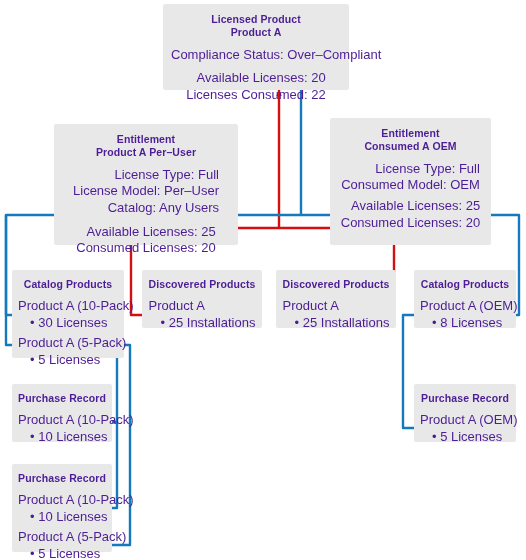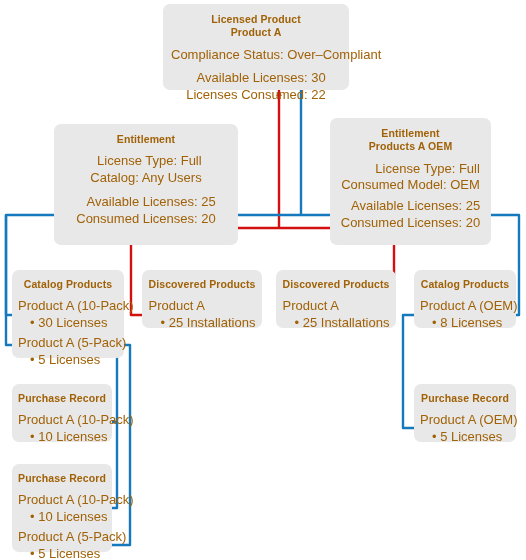--- a/index.html
+++ b/index.html
@@ -10,24 +10,24 @@
   }
   #stage{position:relative;width:526px;height:560px;overflow:hidden;background:#fff;}
 
   
   #wires{position:absolute;left:0;top:0;width:526px;height:560px;}
 
   
   .node{
     position:absolute;
     background:#e8e8e8;
-    border-radius:7px;
+    border-radius:2px;
     box-sizing:border-box;
     text-align:center;
-    color:#a16207;
+    color:#4c1d95;
     line-height:1.27;
   }
   .node .title{
     font-weight:bold;
     font-size:10.5px;
     letter-spacing:.1px;
   }
   .node .line{
     font-size:13px;
     white-space:nowrap;
@@ -98,42 +98,44 @@
     </g>
   </svg>
 
   <div class="node" style="left:163px;top:4px;width:186px;height:86px;padding:9px 8px 0;">
     <div class="title">Licensed Product</div>
     <div class="title">Product A</div>
     <div class="gap"></div>
     <div class="line">Compliance Status: Over–Compliant</div>
     <div class="gap"></div>
     <div class="rows">
-      <div class="line">Available Licenses: 30</div>
+      <div class="line">Available Licenses: 20</div>
       <div class="line">Licenses Consumed: 22</div>
     </div>
   </div>
 
   <div class="node" style="left:54px;top:124px;width:184px;height:121px;padding:9px 8px 0;">
     <div class="title">Entitlement</div>
+    <div class="title">Product A Per–User</div>
     <div class="gap"></div>
     <div class="rows">
       <div class="line">License Type: Full</div>
+      <div class="line">License Model: Per–User</div>
       <div class="line">Catalog: Any Users</div>
     </div>
     <div class="gap"></div>
     <div class="rows">
       <div class="line">Available Licenses: 25</div>
       <div class="line">Consumed Licenses: 20</div>
     </div>
   </div>
 
   <div class="node" style="left:330px;top:118px;width:161px;height:127px;padding:9px 8px 0;">
     <div class="title">Entitlement</div>
-    <div class="title">Products A OEM</div>
+    <div class="title">Consumed A OEM</div>
     <div class="gap"></div>
     <div class="rows">
       <div class="line">License Type: Full</div>
       <div class="line">Consumed Model: OEM</div>
     </div>
     <div class="smallgap"></div>
     <div class="rows">
       <div class="line">Available Licenses: 25</div>
       <div class="line">Consumed Licenses: 20</div>
     </div>

